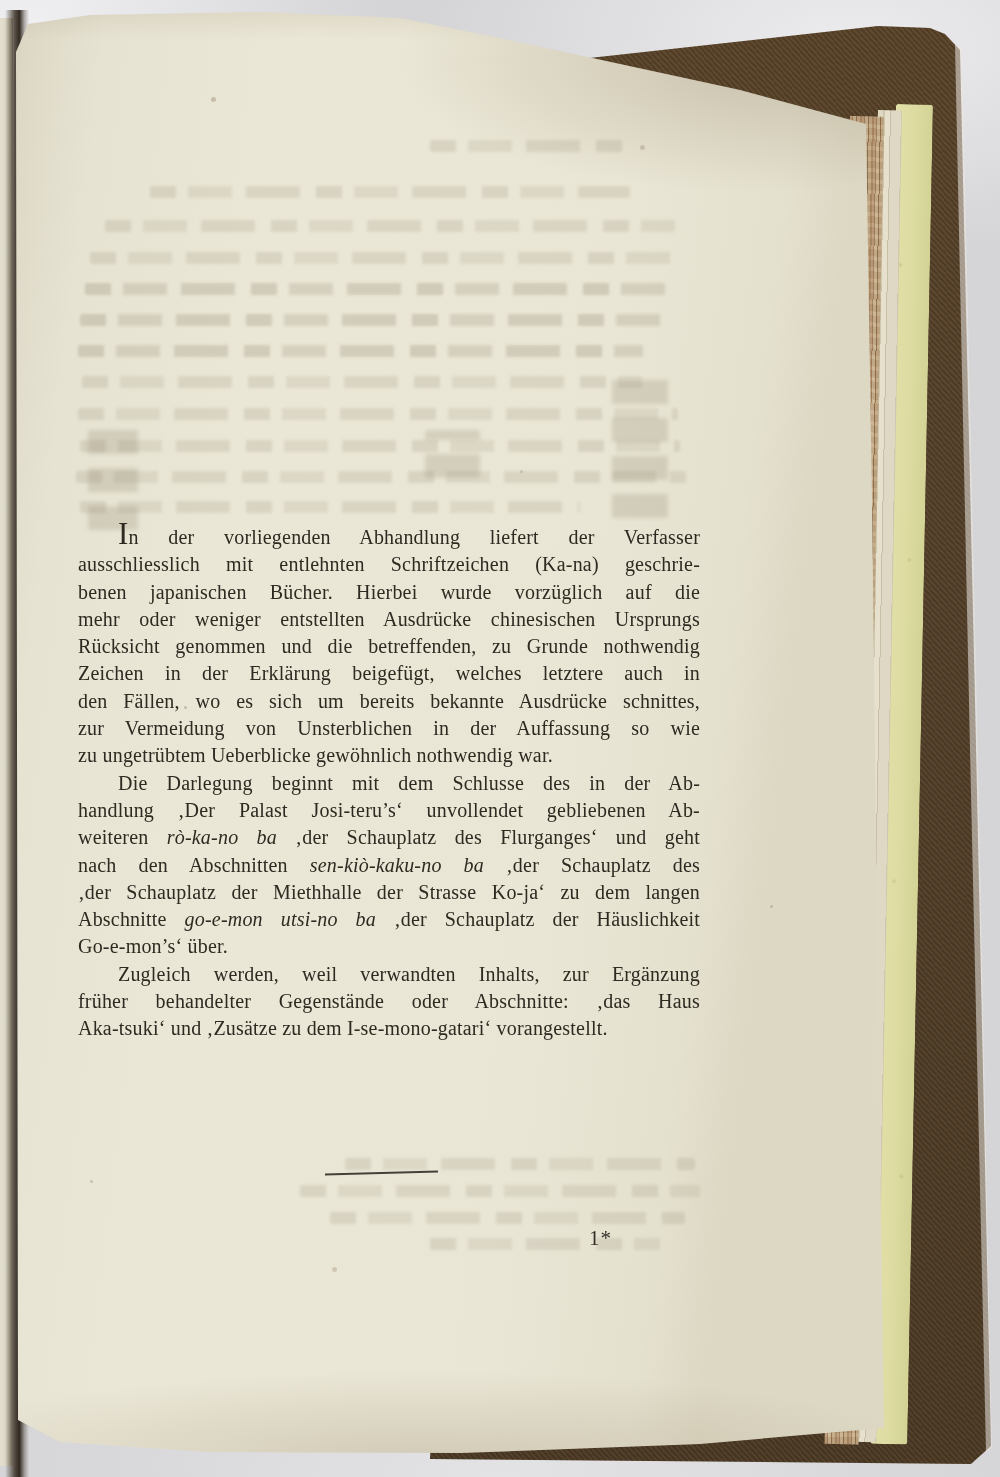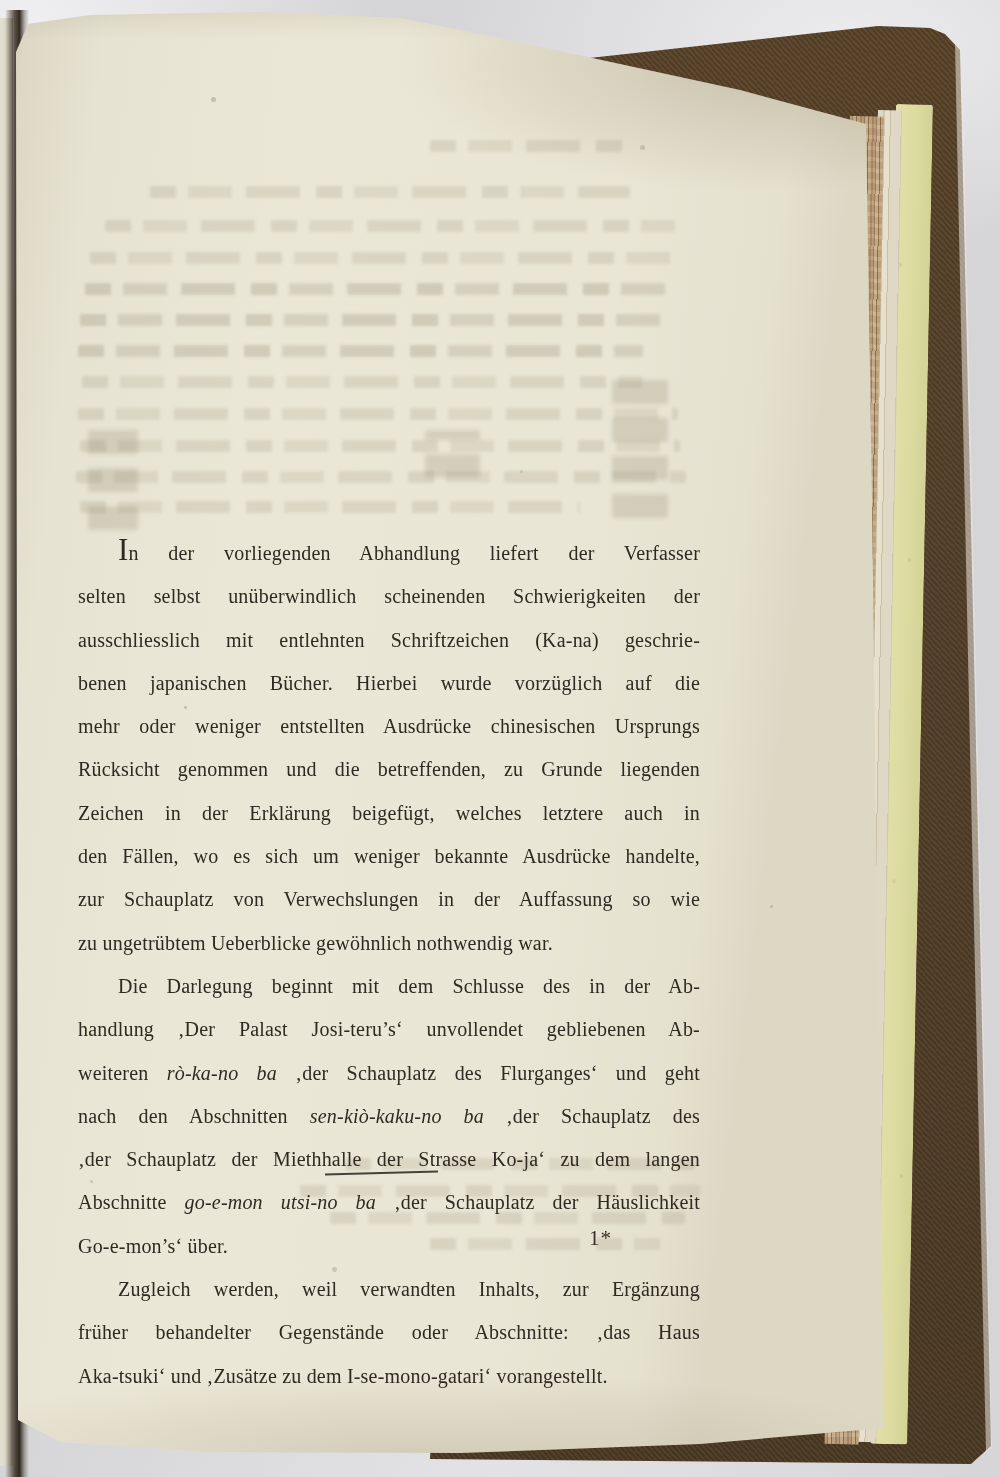--- a/index.html
+++ b/index.html
@@ -98,21 +98,21 @@
   .ghost-blob{
     position:absolute;filter:blur(2.2px);opacity:0.5;border-radius:3px;
     background:repeating-linear-gradient(0deg, rgba(118,108,84,0.38) 0 24px, rgba(118,108,84,0) 24px 38px);
   }
 
   
   .text-block{
     left:78px;top:524px;width:622px;
     color:#2e2a21;font-size:20px;line-height:27.3px;letter-spacing:0.2px;
   }
-  .line{text-align:justify;text-align-last:justify;white-space:normal;margin-top:16px;}
+  .line{text-align:justify;text-align-last:justify;white-space:normal;}
   .line.last{text-align-last:left;}
   .line.first{text-indent:40px;}
   .it{font-style:italic;}
   .initial{font-size:31px;line-height:10px;}
 
   .rule{
     left:325px;top:1172px;width:113px;height:2px;background:#45403a;
     transform:rotate(-1.6deg);
   }
   .sig{
@@ -150,28 +150,27 @@
 <div class="ghost-blob" style="left:612px;top:368px;width:56px;height:150px;"></div>
 <div class="ghost-blob" style="left:425px;top:430px;width:55px;height:48px;"></div>
 <div class="ghost" style="left:345px;top:1158px;width:350px;"></div>
 <div class="ghost" style="left:300px;top:1185px;width:400px;"></div>
 <div class="ghost" style="left:330px;top:1212px;width:355px;"></div>
 <div class="ghost" style="left:430px;top:1238px;width:230px;"></div>
 
 <div class="abs text-block">
     <div>
       <div class="line first"><span class="initial">I</span><span>n der vorliegenden Abhandlung liefert der Verfasser</span></div>
-      <div class="line"><span>selten selbst unüberwindlich scheinenden Schwierigkeiten der</span></div>
       <div class="line"><span>ausschliesslich mit entlehnten Schriftzeichen (Ka-na) geschrie-</span></div>
       <div class="line"><span>benen japanischen Bücher.  Hierbei wurde vorzüglich auf die</span></div>
       <div class="line"><span>mehr oder weniger entstellten Ausdrücke chinesischen Ursprungs</span></div>
-      <div class="line"><span>Rücksicht genommen und die betreffenden, zu Grunde liegenden</span></div>
+      <div class="line"><span>Rücksicht genommen und die betreffenden, zu Grunde nothwendig</span></div>
       <div class="line"><span>Zeichen in der Erklärung beigefügt, welches letztere auch in</span></div>
-      <div class="line"><span>den Fällen, wo es sich um weniger bekannte Ausdrücke handelte,</span></div>
-      <div class="line"><span>zur Schauplatz von Verwechslungen in der Auffassung so wie</span></div>
+      <div class="line"><span>den Fällen, wo es sich um bereits bekannte Ausdrücke schnittes,</span></div>
+      <div class="line"><span>zur Vermeidung von Unsterblichen in der Auffassung so wie</span></div>
       <div class="line last"><span>zu ungetrübtem Ueberblicke gewöhnlich nothwendig war.</span></div>
     </div>
     <div>
       <div class="line first"><span>Die Darlegung beginnt mit dem Schlusse des in der Ab-</span></div>
       <div class="line"><span>handlung ‚Der Palast Josi-teru’s‘ unvollendet gebliebenen Ab-</span></div>
       <div class="line"><span>weiteren </span><span class="it">rò-ka-no ba</span><span> ‚der Schauplatz des Flurganges‘ und geht</span></div>
       <div class="line"><span>nach den Abschnitten </span><span class="it">sen-kiò-kaku-no ba</span><span> ‚der Schauplatz des</span></div>
       <div class="line"><span>‚der Schauplatz der Miethhalle der Strasse Ko-ja‘ zu dem langen</span></div>
       <div class="line"><span>Abschnitte </span><span class="it">go-e-mon utsi-no ba</span><span> ‚der Schauplatz der Häuslichkeit</span></div>
       <div class="line last"><span>Go-e-mon’s‘ über.</span></div>

